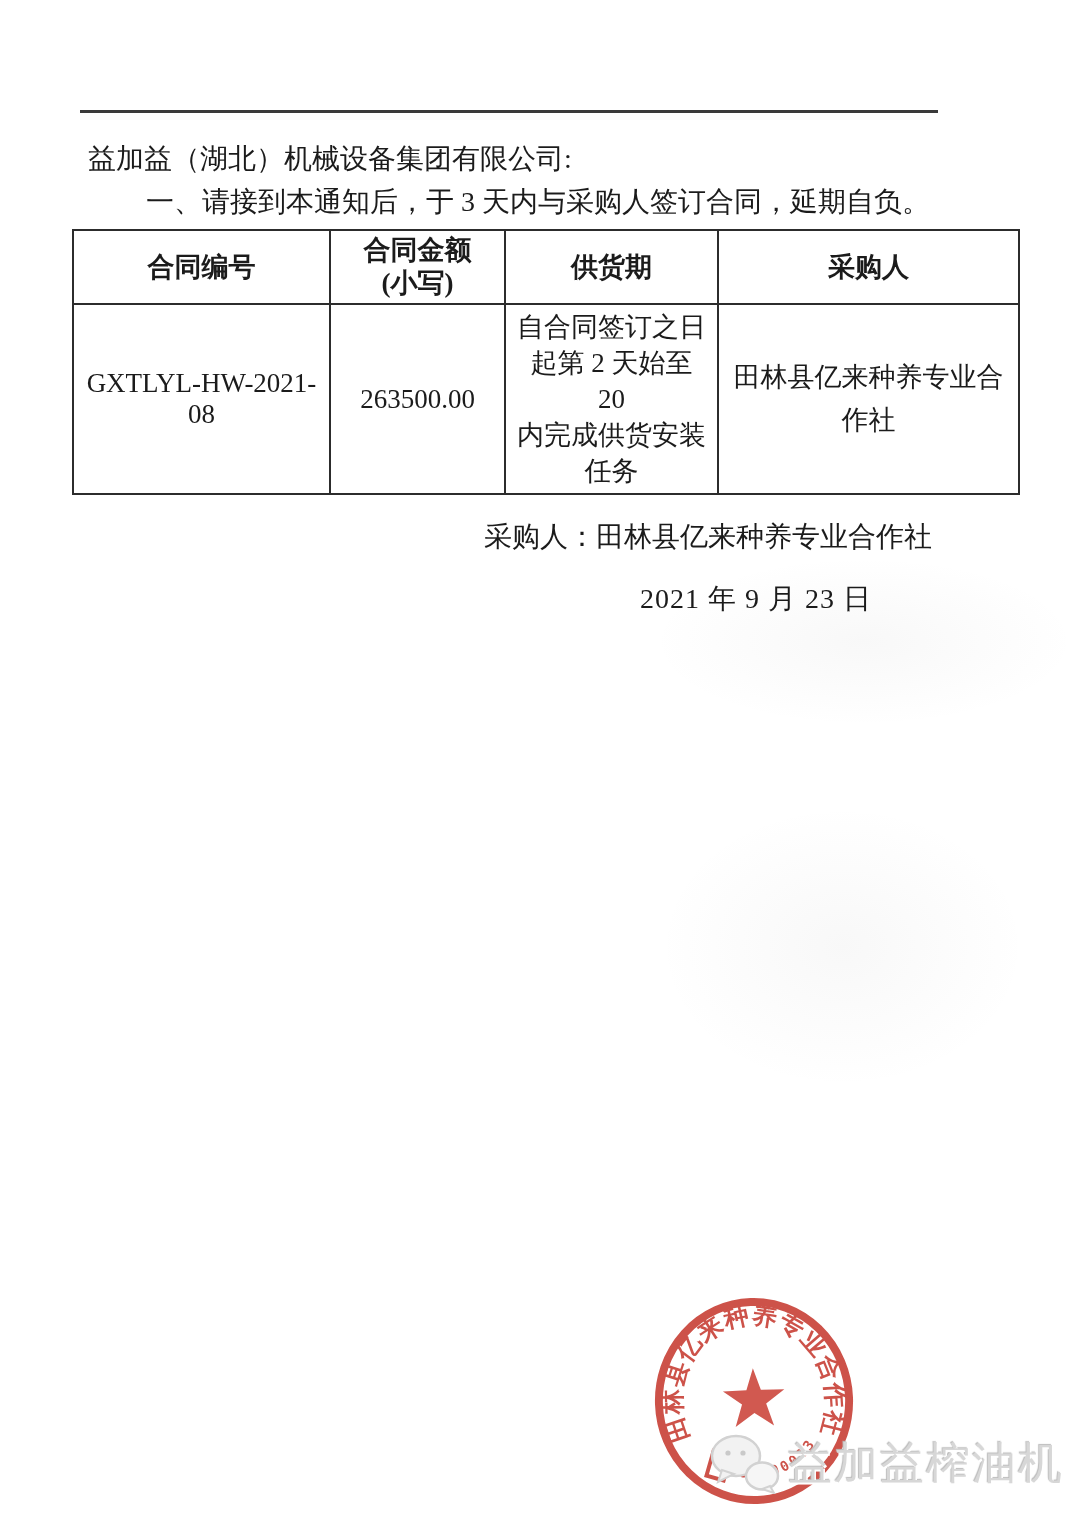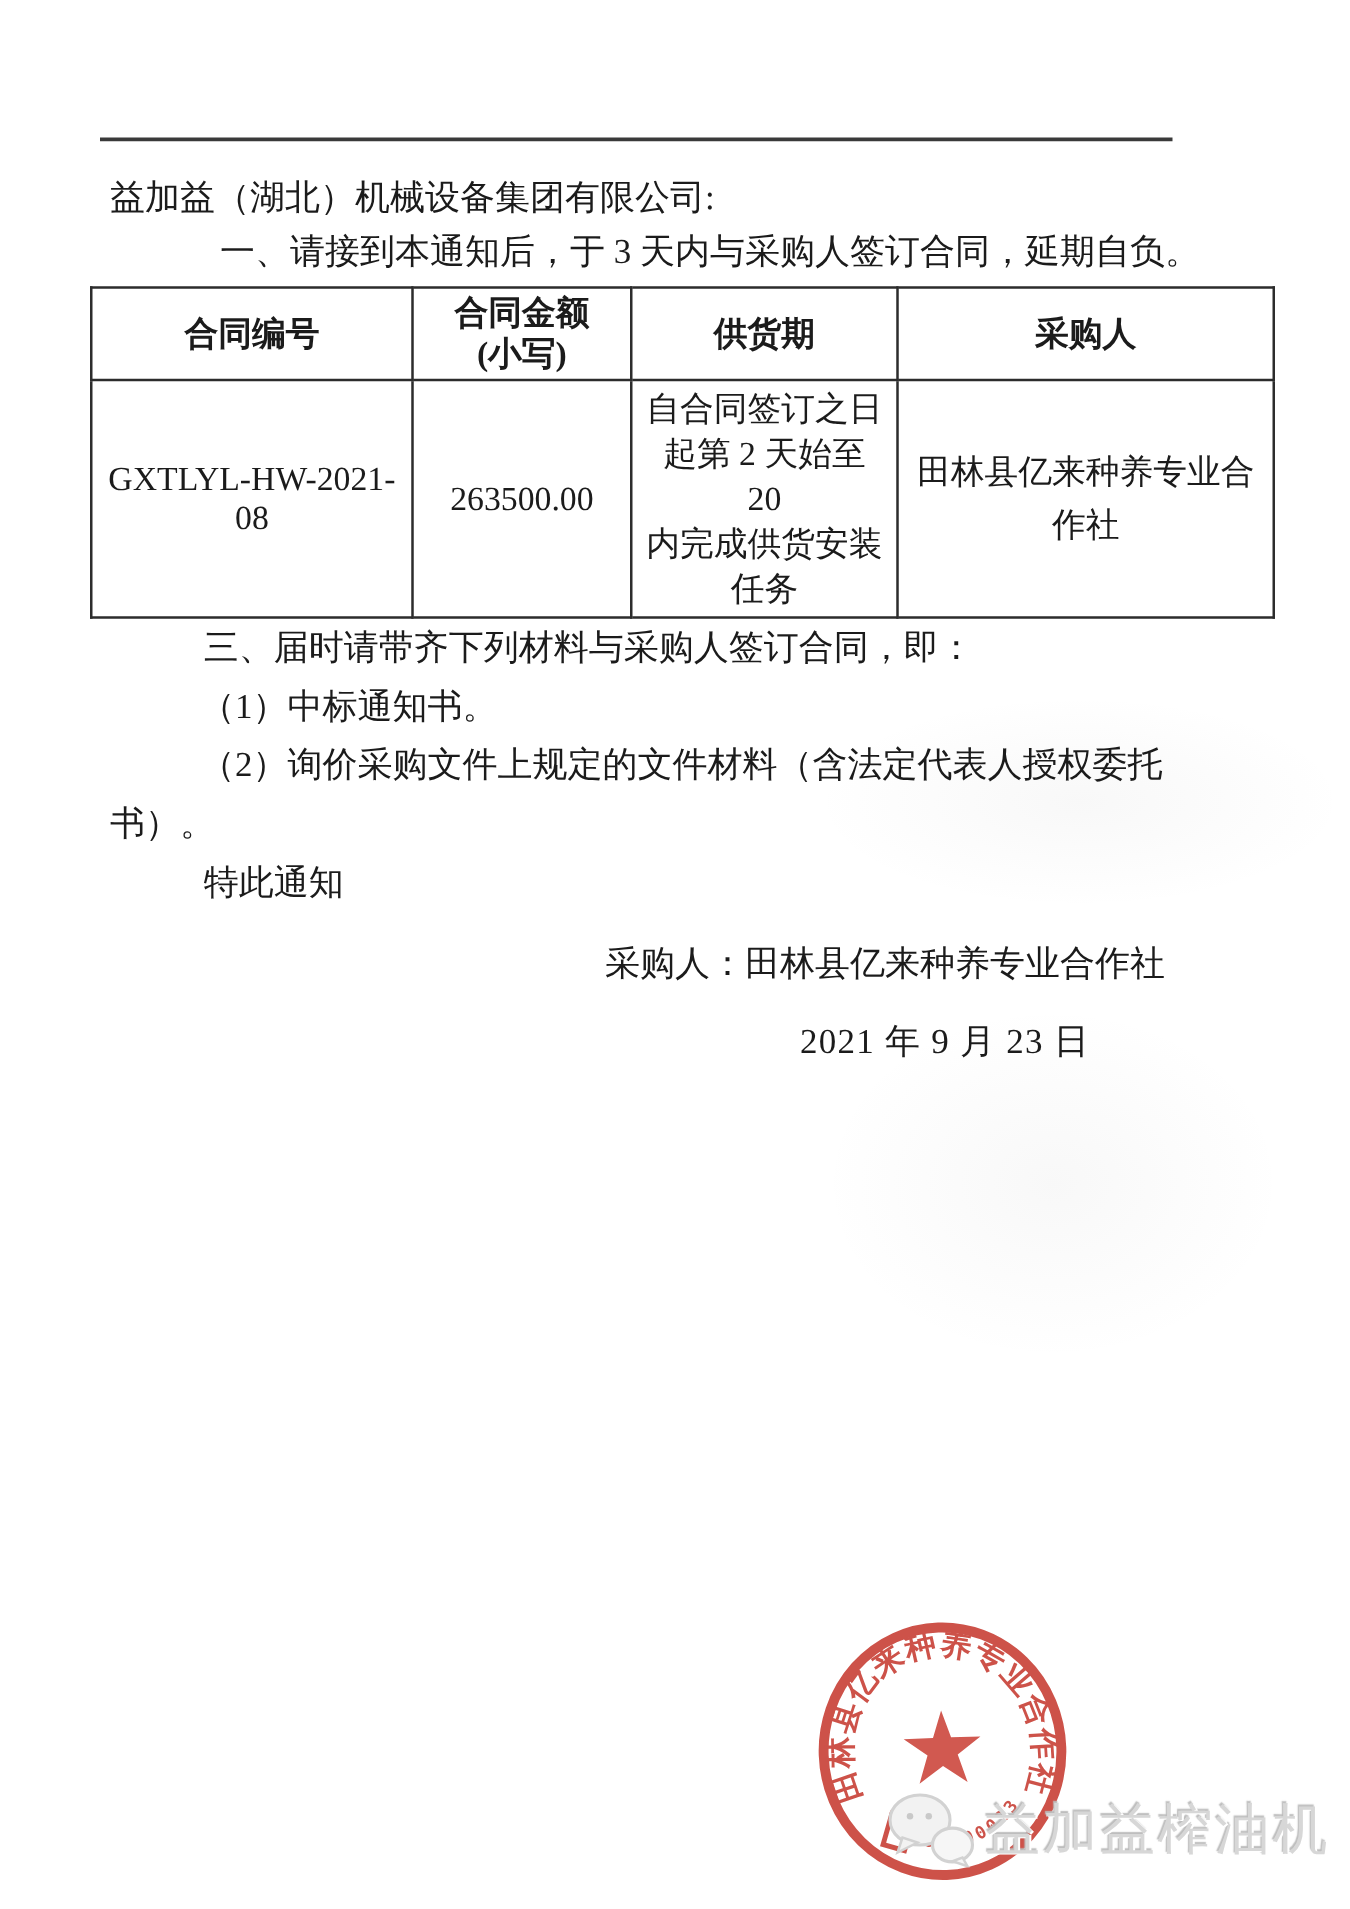--- a/index.html
+++ b/index.html
@@ -19,21 +19,21 @@
       radial-gradient(ellipse 260px 200px at 78% 62%, rgba(120,120,120,0.05), rgba(120,120,120,0) 70%),
       #ffffff;
   }
   .title { text-align: center; font-size: 40px; font-weight: 700; line-height: 58px; letter-spacing: 1px; }
   .title .tline { display: block; }
   .divider { height: 3px; background: #3a3a3a; width: 858px; margin: 10px 0 0 -8px; }
   .line { font-size: 28px; line-height: 47px; }
   .addressee { margin-top: 28px; line-height: 36px; }
   .para { margin-top: 20px; width: 902px; }
   .jline { text-align: justify; text-align-last: justify; white-space: nowrap; }
-  .ind-a { padding-left: 58px; text-align: center; }   
+  .ind-a { padding-left: 58px; }   
   .ind-b { padding-left: 75px; }   
   .ind-c { padding-left: 82px; }   
   .ind-d { padding-left: 95px; }   
   .ind-e { padding-left: 72px; }   
   .item1 { margin-top: 4px; line-height: 42px; }
 
   table.contract {
     border-collapse: collapse; table-layout: fixed;
     width: 946px; margin: 6px 0 0 -16px;
     font-size: 27px;
@@ -112,27 +112,20 @@
       </td>
       <td class="cell-left">
         <span class="cellline2">田林县亿来种养专业合</span>
         <span class="cellline2">作社</span>
       </td>
     </tr>
   </tbody>
     </table>
 
 
-  <div>
-    <div class="line ind-b">三、届时请带齐下列材料与采购人签订合同，即：</div>
-    <div class="line ind-e">（1）中标通知书。</div>
-    <div class="line ind-e">（2）询价采购文件上规定的文件材料（含法定代表人授权委托</div>
-    <div class="line">书）。</div>
-    <div class="line ind-b">特此通知</div>
-  </div>
 
   <div class="footer">
     <div class="line sig-line">采购人：田林县亿来种养专业合作社</div>
     <div class="line date-line">2021 年 9 月 23 日</div>
   </div>
 
 </div>
 
 <svg class="stamp" viewBox="0 0 210 214">
   <defs>

